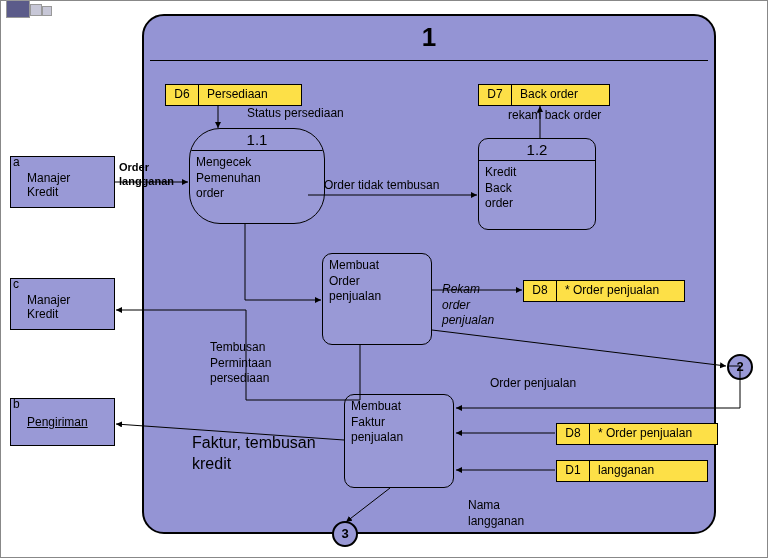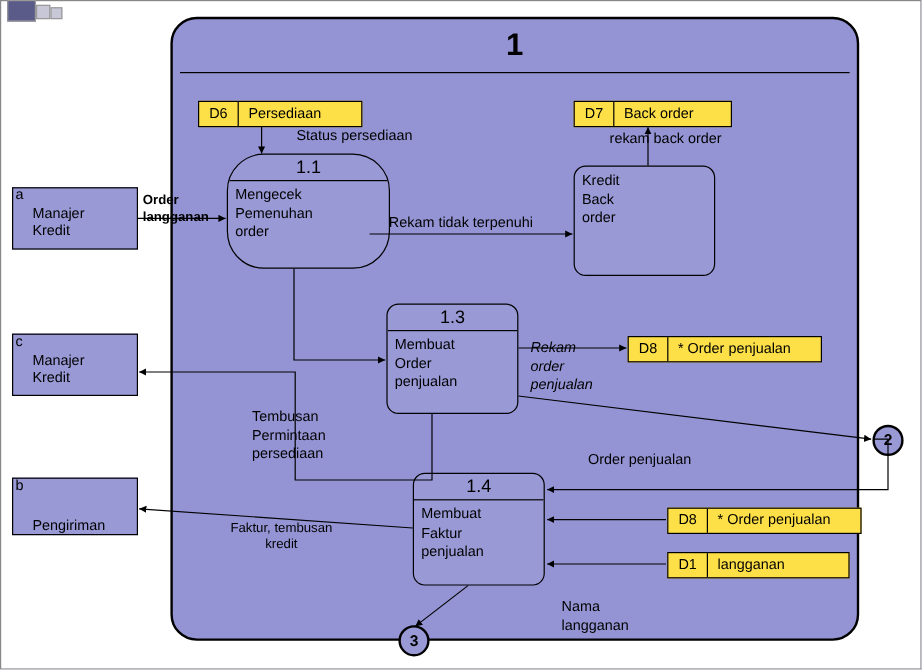--- a/index.html
+++ b/index.html
@@ -160,21 +160,21 @@
 </div>
 
 <div class="ext-entity" style="left:10px;top:278px;width:105px;height:52px;">
   <span class="ext-label" style="left:2px;top:-2px;">c</span>
   <div style="margin-top:10px;margin-left:10px;white-space:pre-line;">Manajer
 Kredit</div>
 </div>
 
 <div class="ext-entity" style="left:10px;top:398px;width:105px;height:48px;">
   <span class="ext-label" style="left:2px;top:-2px;">b</span>
-  <div style="margin-top:28px;margin-left:10px;">Pengiriman</div>
+  <div style="margin-top:12px;margin-left:10px;text-decoration:underline;">Pengiriman</div>
 </div>
 
 <div class="datastore" style="left:165px;top:84px;width:135px;">
   <div class="ds-id">D6</div>
   <div class="ds-name">Persediaan</div>
 </div>
 
 <div class="datastore" style="left:478px;top:84px;width:130px;">
   <div class="ds-id">D7</div>
   <div class="ds-name">Back order</div>
@@ -196,51 +196,50 @@
 </div>
 
 <div class="process" style="left:189px;top:128px;width:136px;height:96px;border-radius:31px;">
   <div class="proc-id">1.1</div>
   <div class="proc-name" style="white-space:pre-line;">Mengecek
 Pemenuhan
 order</div>
 </div>
 
 <div class="process" style="left:478px;top:138px;width:118px;height:92px;">
+  <div class="proc-id">1.2</div>
   <div class="proc-name" style="white-space:pre-line;">Kredit
 Back
 order</div>
 </div>
 
 <div class="process" style="left:322px;top:253px;width:110px;height:92px;">
-  <div class="proc-id">1.3</div>
   <div class="proc-name" style="white-space:pre-line;">Membuat
 Order
 penjualan</div>
 </div>
 
 <div class="process" style="left:344px;top:394px;width:110px;height:94px;">
-  <div class="proc-id">1.4</div>
   <div class="proc-name" style="white-space:pre-line;">Membuat
 Faktur
 penjualan</div>
 </div>
 
 <div class="flow-label" style="left:119px;top:160px;font-weight:bold;font-size:11px;">Order
 langganan</div>
 <div class="flow-label" style="left:221px;top:106px;margin-left:26px;">Status persediaan</div>
-<div class="flow-label" style="left:324px;top:178px;">Rekam tidak terpenuhi</div>
+<div class="flow-label" style="left:324px;top:178px;">Order tidak tembusan</div>
 <div class="flow-label" style="left:508px;top:108px;text-align:right;">rekam back order</div>
 <div class="flow-label" style="left:442px;top:282px;font-style:italic;">Rekam
 order
 penjualan</div>
 <div class="flow-label" style="left:200px;top:340px;margin-left:10px;">Tembusan
 Permintaan
 persediaan</div>
-<div class="flow-label" style="left:192px;top:433px;font-size:11px;text-align:center;">Faktur, tembusan
+<div class="flow-label" style="left:192px;top:433px;font-size:16px;">Faktur, tembusan
 kredit</div>
 <div class="flow-label" style="left:490px;top:376px;">Order penjualan</div>
 <div class="flow-label" style="left:468px;top:474px;margin-top:24px;">Nama
 langganan</div>
 
 <div class="connector-circle" style="left:727px;top:354px;">2</div>
 <div class="connector-circle" style="left:332px;top:521px;">3</div>
 
 <svg class="lines">
   <defs>

